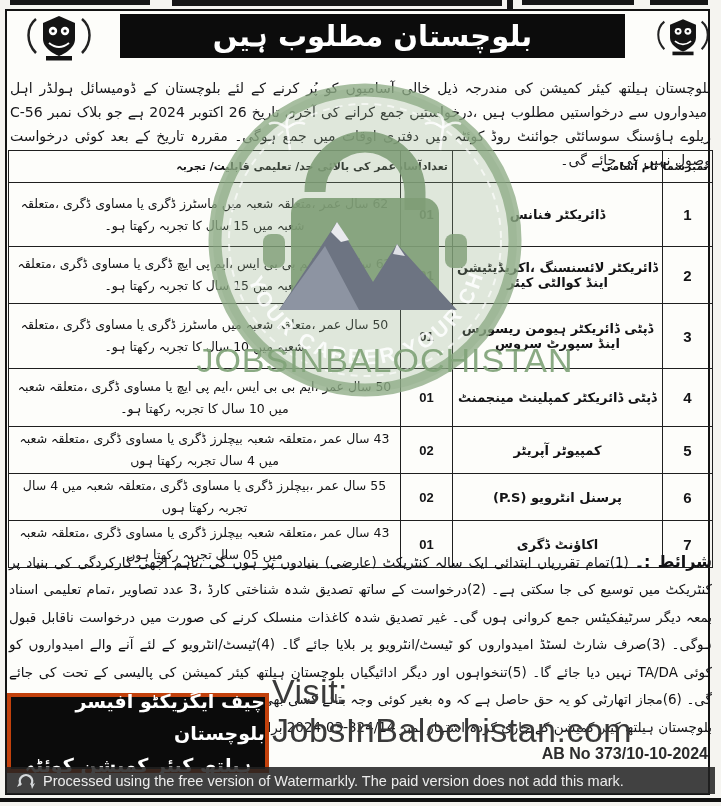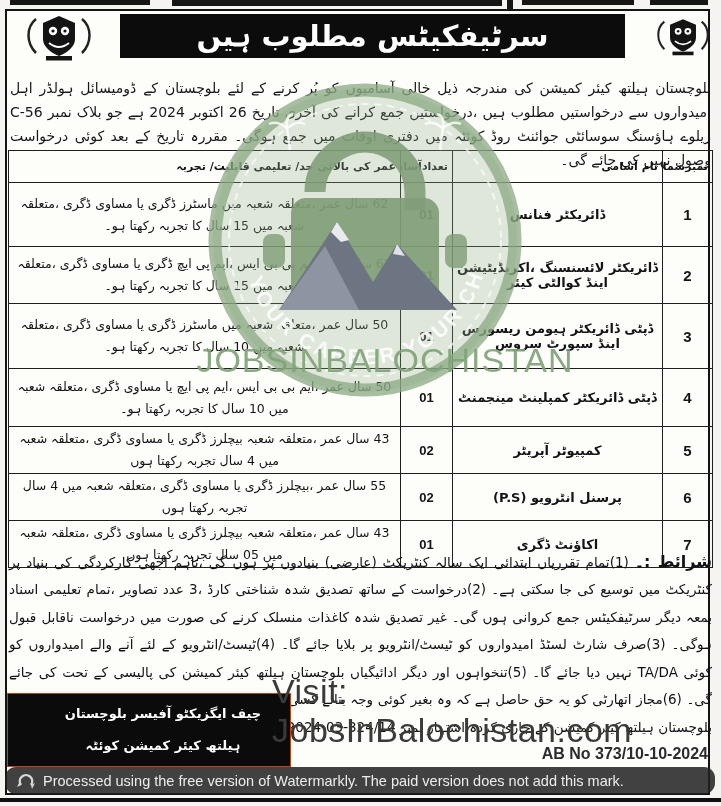--- a/index.html
+++ b/index.html
@@ -45,38 +45,38 @@
   .cell-qual{font-size:12.5px;line-height:22px;}
   
   .conditions{
     left:9px;top:534px;width:703px;height:140px;
     direction:rtl;text-align:justify;font-size:13.5px;line-height:27.5px;color:#121215;
   }
   .cond-label{font-weight:bold;font-size:16px;letter-spacing:2px;}
   .note-label{font-weight:bold;font-size:15px;}
   
   .sig-box{
-    left:7px;top:693px;width:254px;height:72px;background:#0b0b0b;border:1px solid #c2410c;
+    left:7px;top:693px;width:254px;height:72px;background:#0b0b0b;border:4px solid #c2410c;
     color:#fff;display:flex;flex-direction:column;align-items:center;justify-content:center;
-    direction:rtl;font-size:13px;font-weight:bold;line-height:32px;padding-left:28px;
+    direction:rtl;font-size:19px;font-weight:bold;line-height:32px;
   }
   .visit{
     left:272px;top:686px;width:444px;height:50px;
     font-family:"Liberation Sans",sans-serif;font-size:34px;color:#3a3a3a;
     display:flex;align-items:center;justify-content:center;letter-spacing:0.5px;
   }
   .ab-no{
     left:406px;top:745px;width:302px;text-align:right;
     font-family:"Liberation Sans",sans-serif;font-size:16px;font-weight:bold;color:#2c2c2c;
   }
   
   .wm-bar{
     left:5px;top:767px;width:710px;height:27px;background:rgba(34,34,34,0.86);
     color:#ececec;display:flex;align-items:center;
-    font-family:"Liberation Sans",sans-serif;font-size:14.5px;z-index:6;border-radius:11px;
+    font-family:"Liberation Sans",sans-serif;font-size:14.5px;z-index:6;
   }
   .wm-bar .txt{margin-left:8px;}
   .bottom-line{left:0;top:798px;width:721px;height:4px;background:#101010;}
   
   .emblem{left:205px;top:72px;width:320px;height:335px;z-index:4;pointer-events:none;}
   .wm-name{
     left:170px;top:341px;width:430px;text-align:center;z-index:4;pointer-events:none;
     font-family:"Liberation Sans",sans-serif;font-weight:normal;font-size:34px;
     letter-spacing:1px;color:rgba(128,163,120,0.92);
   }
@@ -110,21 +110,21 @@
   <path d="M37,3 L53,10 L53,26 C53,37 37,43 37,43 C37,43 21,37 21,26 L21,10 Z" fill="#141414"></path>
   <circle cx="31" cy="18" r="4.2" fill="#fff"></circle>
     <circle cx="43" cy="18" r="4.2" fill="#fff"></circle>
   <circle cx="31" cy="18" r="1.6" fill="#141414"></circle>
     <circle cx="43" cy="18" r="1.6" fill="#141414"></circle>
   <path d="M27,30 Q37,38 47,30" stroke="#fff" stroke-width="2" fill="none"></path>
   <rect x="24" y="43" width="26" height="4.5" fill="#141414"></rect>
 </svg>
 
 <div class="abs title-bar">
-  <span>سرٹیفکیٹس مطلوب ہیں</span>
+  <span>بلوچستان مطلوب ہیں</span>
 </div>
 
 <p class="abs intro">بلوچستان ہیلتھ کیئر کمیشن کی مندرجہ ذیل خالی آسامیوں کو پُر کرنے کے لئے بلوچستان کے ڈومیسائل ہولڈر اہل امیدواروں سے درخواستیں مطلوب ہیں ،درخواستیں جمع کرانے کی آخری تاریخ 26 اکتوبر 2024 ہے جو بلاک نمبر C-56 ریلوے ہاؤسنگ سوسائٹی جوائنٹ روڈ کوئٹہ میں دفتری اوقات میں جمع ہوگی۔ مقررہ تاریخ کے بعد کوئی درخواست وصول نہیں کی جائے گی۔</p>
 
 <table class="jobs-table" dir="rtl">
   <colgroup>
     <col class="col-serial">
       <col class="col-post">
       <col class="col-count">
       <col>

